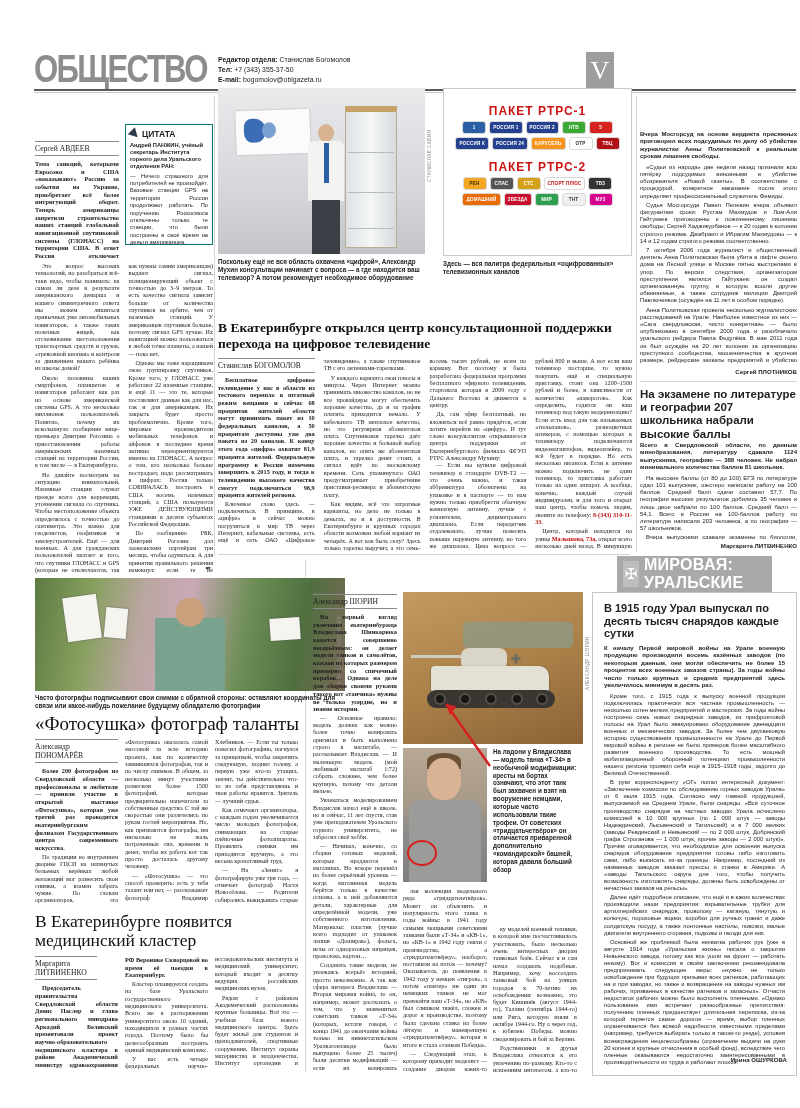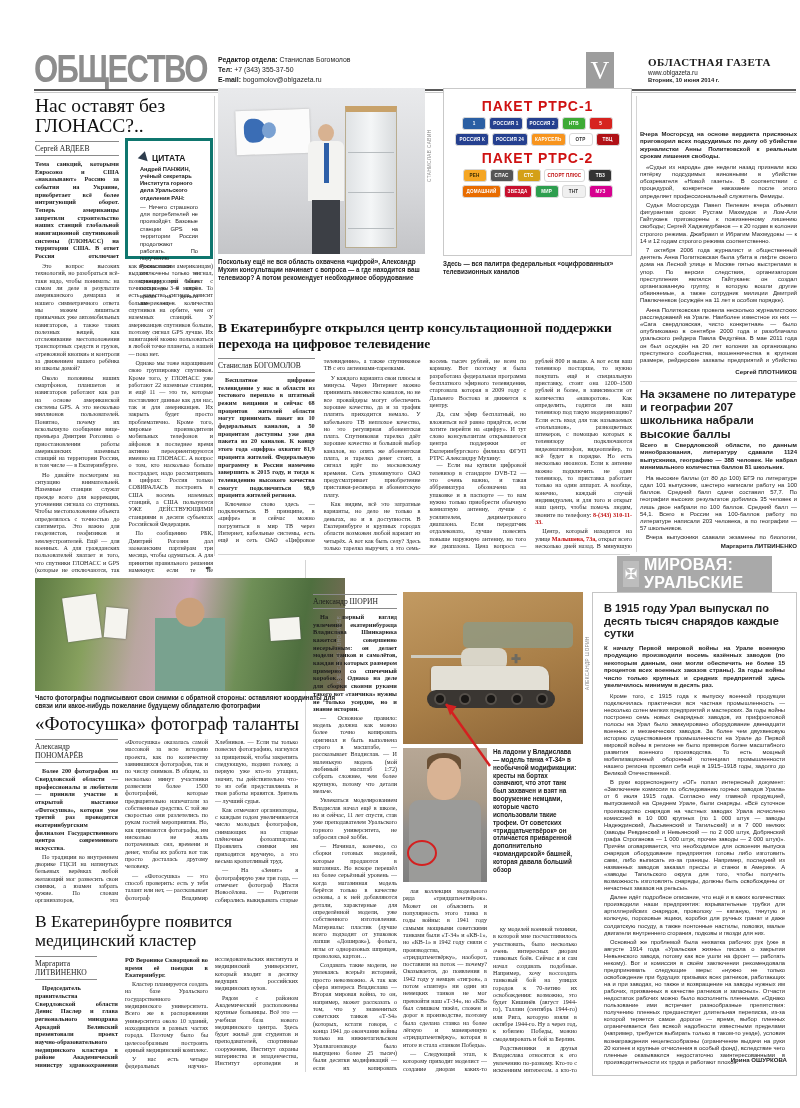--- a/index.html
+++ b/index.html
@@ -38,21 +38,21 @@
   .caption{font-family:"Liberation Sans",sans-serif;font-weight:bold;font-size:6.3px;line-height:1.25;color:#222}
   .vcredit{font-family:"Liberation Sans",sans-serif;font-size:4.6px;color:#8a8a8a;
     writing-mode:vertical-rl;transform:rotate(180deg);letter-spacing:.5px}
   .endmark{font-size:8px;color:#444;text-align:right}
   .clip{overflow:hidden}
 
   
   #glonass-headline{left:35px;top:96px;width:160px;font-size:19.5px;line-height:1.02}
   #glonass-byline{left:35px;top:141px;width:84px}
   #glonass-lead{left:35px;top:160px;width:84px;height:100px}
-  #quote-box{left:125px;top:138px;width:88px;height:121px;border:3px solid #0f766e;padding:12px}
+  #quote-box{left:125px;top:124px;width:88px;height:121px;border:1px solid #0f766e;padding:4px}
   #quote-head{display:flex;align-items:center;gap:3px;margin-bottom:3px}
   #quote-title{font-family:"Liberation Sans",sans-serif;font-weight:bold;font-size:8.5px}
   .tri-icon{width:0;height:0;border-left:9px solid #2e3d4e;border-top:5px solid transparent;border-bottom:5px solid transparent;transform:rotate(45deg)}
   #quote-author{font-family:"Liberation Sans",sans-serif;font-weight:bold;font-size:5.7px;line-height:1.25;margin-bottom:2px}
   #quote-text{font-family:"Liberation Sans",sans-serif;font-size:5.7px;line-height:1.3;text-align:justify}
   #glonass-body{left:35px;top:263px;width:178px;height:312px;column-count:2;column-gap:9px}
   #glonass-end{left:196px;top:564px;width:16px}
 
   
   #photo1{left:218px;top:88px;width:207px;height:166px;background:linear-gradient(180deg,#e9eaec 0%,#d6d7da 60%,#c4c5c8 100%);overflow:hidden}
@@ -63,21 +63,21 @@
   .case .shelf{position:absolute;left:2px;right:2px;height:1px;background:#b7bcbf}
   .man{position:absolute;left:86px;top:36px;width:46px;height:130px}
   .man .head{position:absolute;left:14px;top:0;width:16px;height:18px;background:#d8b291;border-radius:50%}
   .man .shirt{position:absolute;left:4px;top:17px;width:36px;height:60px;background:#f3f3f1;border-radius:6px 6px 0 0}
   .man .tie{position:absolute;left:20px;top:19px;width:5px;height:40px;background:#2d5fa8}
   .man .pants{position:absolute;left:8px;top:76px;width:28px;height:54px;background:#3c3f45}
   #photo1-caption{left:218px;top:258px;width:207px}
   #savin-credit{left:427px;top:92px;height:90px}
 
   #rtrs-panel{left:443px;top:88px;width:189px;height:168px;background:#fff;border:1px solid #c9c9c9;padding:5px 4px;text-align:center}
-  .pkg-title{font-family:"Liberation Sans",sans-serif;font-weight:bold;font-size:14px;color:#cf1212;letter-spacing:1px;margin:4px 0 3px}
+  .pkg-title{font-family:"Liberation Sans",sans-serif;font-weight:bold;font-size:12px;color:#cf1212;letter-spacing:1px;margin:10px 0 3px}
   .chip-grid{display:flex;flex-wrap:wrap;justify-content:center;gap:3px;margin-bottom:3px}
   .chip{display:inline-flex;align-items:center;justify-content:center;min-width:24px;height:13px;
     padding:0 3px;border-radius:3px;border:1px solid #d8d8d8;font-family:"Liberation Sans",sans-serif;
     font-weight:bold;font-size:4.6px;letter-spacing:.2px}
   #rtrs-caption{left:443px;top:260px;width:189px}
 
   
   #digital-headline{left:218px;top:281px;width:414px;font-size:33px;line-height:1}
   #digital-subtitle{left:218px;top:320px;width:414px;font-size:13.5px;font-weight:bold;line-height:1.2}
   #digital-body{left:218px;top:358px;width:414px;height:198px;column-count:4;column-gap:9px}
@@ -149,34 +149,28 @@
 
 <div id="page">
 
   <div class="abs" id="section-title">ОБЩЕСТВО</div>
   <div class="abs sans" id="editor-block">
     <div><b>Редактор отдела:</b> <span>Станислав Богомолов</span></div>
     <div><b>Тел:</b> <span>+7 (343) 355-37-50</span></div>
     <div><b>E-mail:</b> <span>bogomolov@oblgazeta.ru</span></div>
   </div>
   <div class="abs" id="logo-v">V</div>
-  <div class="abs" id="masthead-right">
-    <div id="paper-name">ОБЛАСТНАЯ ГАЗЕТА</div>
-    <div id="paper-site" class="sans">www.oblgazeta.ru</div>
-    <div id="paper-date" class="sans">Вторник, 10 июня 2014 г.</div>
-  </div>
   <div class="abs" id="header-rule"></div>
   <div class="abs" id="header-rule2"></div>
 
   <div class="abs vline" style="left:214px;top:96px;height:460px"></div>
   <div class="abs vline" style="left:636px;top:96px;height:456px"></div>
   <div class="abs vline" style="left:305px;top:560px;height:512px"></div>
   <div class="abs hline" style="left:218px;top:554px;width:412px"></div>
 
-  <div class="abs headline-serif" id="glonass-headline">Нас оставят без ГЛОНАСС?..</div>
   <div class="abs byline" id="glonass-byline">Сергей АВДЕЕВ</div>
   <div class="abs lead-serif clip" id="glonass-lead">Тема санкций, которыми Евросоюз и США «наказывают» Россию за события на Украине, приобретает всё более интригующий оборот. Теперь американцы запретили строительство наших станций глобальной навигационной спутниковой системы (ГЛОНАСС) на территории США. В ответ Россия отключает американские станции GPS на своей территории. И что нам, простым потребителям, от этого будет?</div>
   <div class="abs" id="quote-box">
     <div id="quote-head">
       <span class="tri-icon"></span>
       <span id="quote-title">ЦИТАТА</span>
     </div>
     <div id="quote-author">Андрей ПАНЖИН, учёный секретарь Института горного дела Уральского отделения РАН:</div>
     <div id="quote-text">— Ничего страшного для потребителей не произойдёт. Базовые станции GPS на территории России продолжают работать. По поручению Роскосмоса отключены только те станции, что были построены в своё время на деньги американцев.</div>
   </div>

